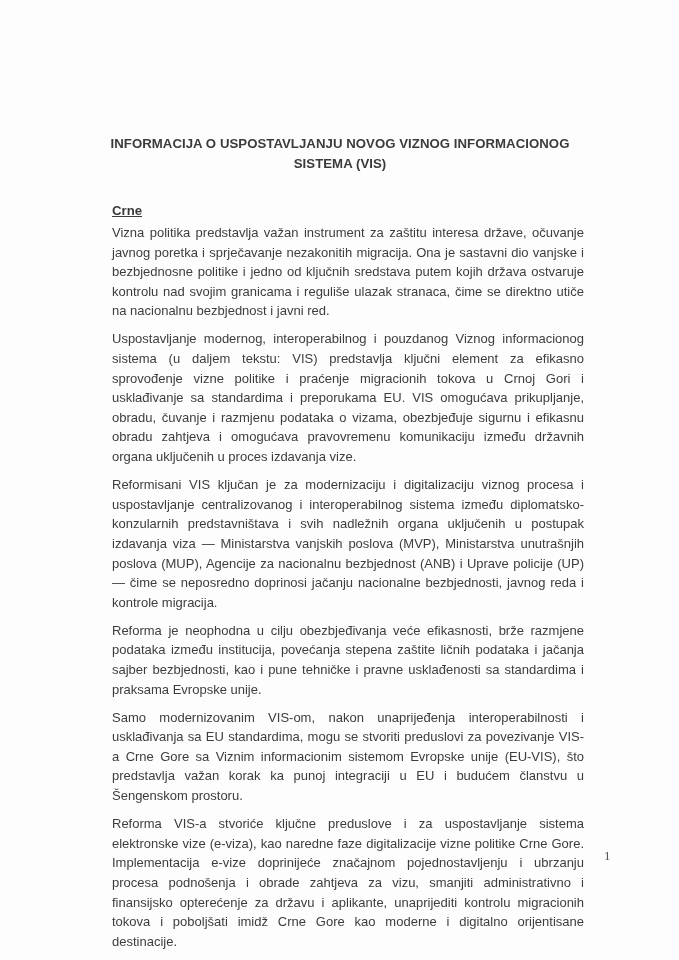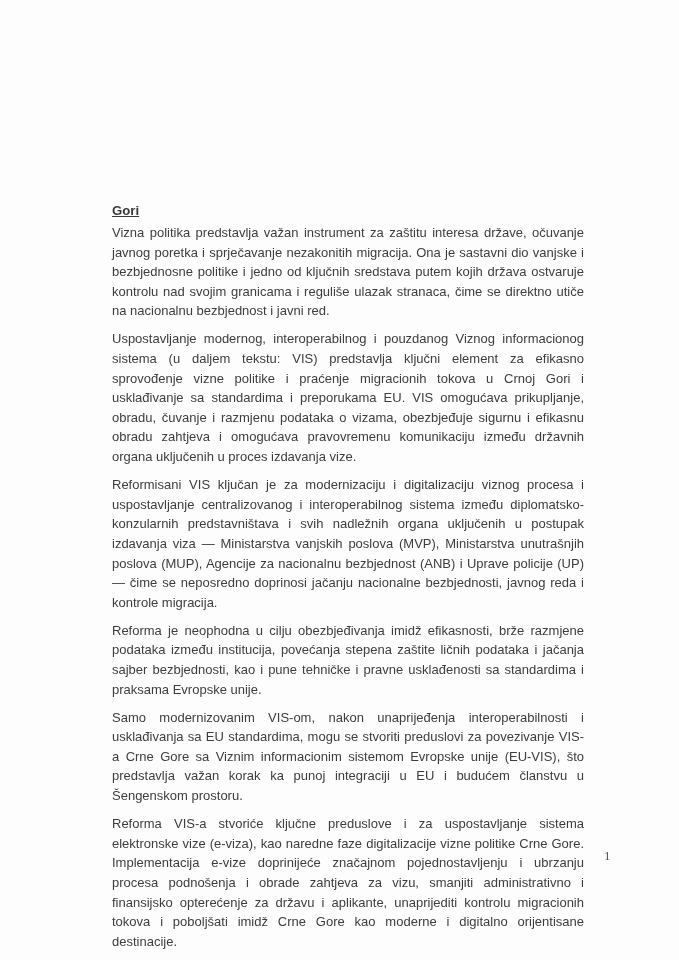--- a/index.html
+++ b/index.html
@@ -62,26 +62,27 @@
     font-family: "Liberation Serif", serif;
     font-size: 13px;
     color: #555;
   }
 </style>
 </head>
 <body>
 
 <div class="page">
 
+  <div class="title">INFORMACIJA O USPOSTAVLJANJU NOVOG VIZNOG INFORMACIONOG SISTEMA (VIS)</div>
 
   <div class="content">
-    <div class="heading">Gori</div>
+    <div class="heading">Crne</div>
 
     <p class="para">Vizna politika predstavlja važan instrument za zaštitu interesa države, očuvanje javnog poretka i sprječavanje nezakonitih migracija. Ona je sastavni dio vanjske i bezbjednosne politike i jedno od ključnih sredstava putem kojih država ostvaruje kontrolu nad svojim granicama i reguliše ulazak stranaca, čime se direktno utiče na nacionalnu bezbjednost i javni red.</p>
     <p class="para">Uspostavljanje modernog, interoperabilnog i pouzdanog Viznog informacionog sistema (u daljem tekstu: VIS) predstavlja ključni element za efikasno sprovođenje vizne politike i praćenje migracionih tokova u Crnoj Gori i usklađivanje sa standardima i preporukama EU. VIS omogućava prikupljanje, obradu, čuvanje i razmjenu podataka o vizama, obezbjeđuje sigurnu i efikasnu obradu zahtjeva i omogućava pravovremenu komunikaciju između državnih organa uključenih u proces izdavanja vize.</p>
     <p class="para">Reformisani VIS ključan je za modernizaciju i digitalizaciju viznog procesa i uspostavljanje centralizovanog i interoperabilnog sistema između diplomatsko-konzularnih predstavništava i svih nadležnih organa uključenih u postupak izdavanja viza — Ministarstva vanjskih poslova (MVP), Ministarstva unutrašnjih poslova (MUP), Agencije za nacionalnu bezbjednost (ANB) i Uprave policije (UP) — čime se neposredno doprinosi jačanju nacionalne bezbjednosti, javnog reda i kontrole migracija.</p>
-    <p class="para">Reforma je neophodna u cilju obezbjeđivanja imidž efikasnosti, brže razmjene podataka između institucija, povećanja stepena zaštite ličnih podataka i jačanja sajber bezbjednosti, kao i pune tehničke i pravne usklađenosti sa standardima i praksama Evropske unije.</p>
+    <p class="para">Reforma je neophodna u cilju obezbjeđivanja veće efikasnosti, brže razmjene podataka između institucija, povećanja stepena zaštite ličnih podataka i jačanja sajber bezbjednosti, kao i pune tehničke i pravne usklađenosti sa standardima i praksama Evropske unije.</p>
     <p class="para">Samo modernizovanim VIS-om, nakon unaprijeđenja interoperabilnosti i usklađivanja sa EU standardima, mogu se stvoriti preduslovi za povezivanje VIS-a Crne Gore sa Viznim informacionim sistemom Evropske unije (EU-VIS), što predstavlja važan korak ka punoj integraciji u EU i budućem članstvu u Šengenskom prostoru.</p>
     <p class="para">Reforma VIS-a stvoriće ključne preduslove i za uspostavljanje sistema elektronske vize (e-viza), kao naredne faze digitalizacije vizne politike Crne Gore. Implementacija e-vize doprinijeće značajnom pojednostavljenju i ubrzanju procesa podnošenja i obrade zahtjeva za vizu, smanjiti administrativno i finansijsko opterećenje za državu i aplikante, unaprijediti kontrolu migracionih tokova i poboljšati imidž Crne Gore kao moderne i digitalno orijentisane destinacije.</p>
   </div>
 
   <div class="page-number">1</div>
 </div>
 
 </body></html>

